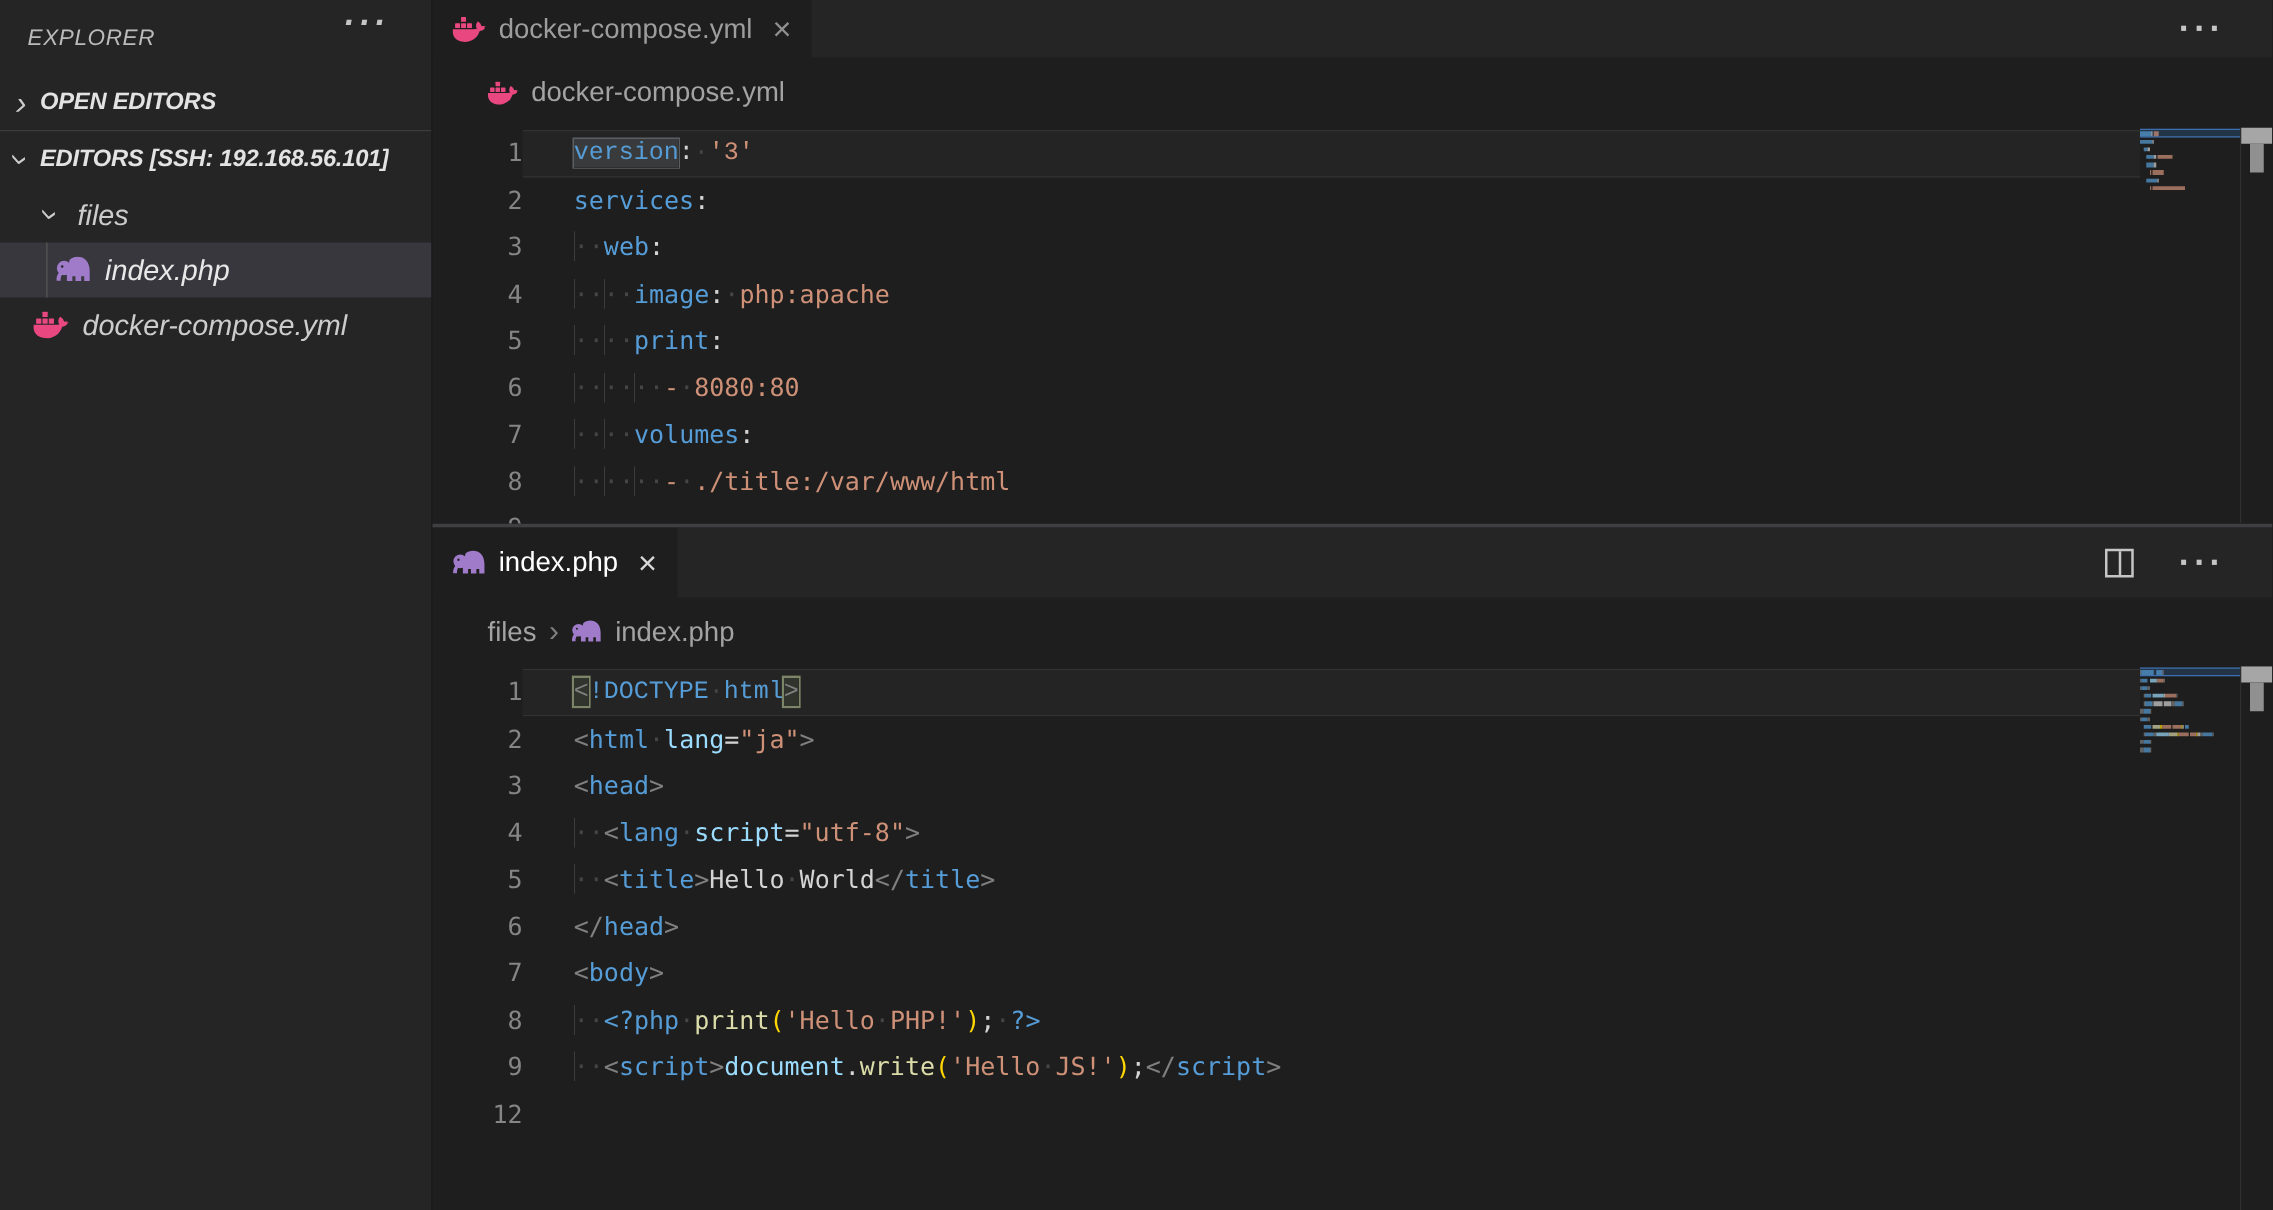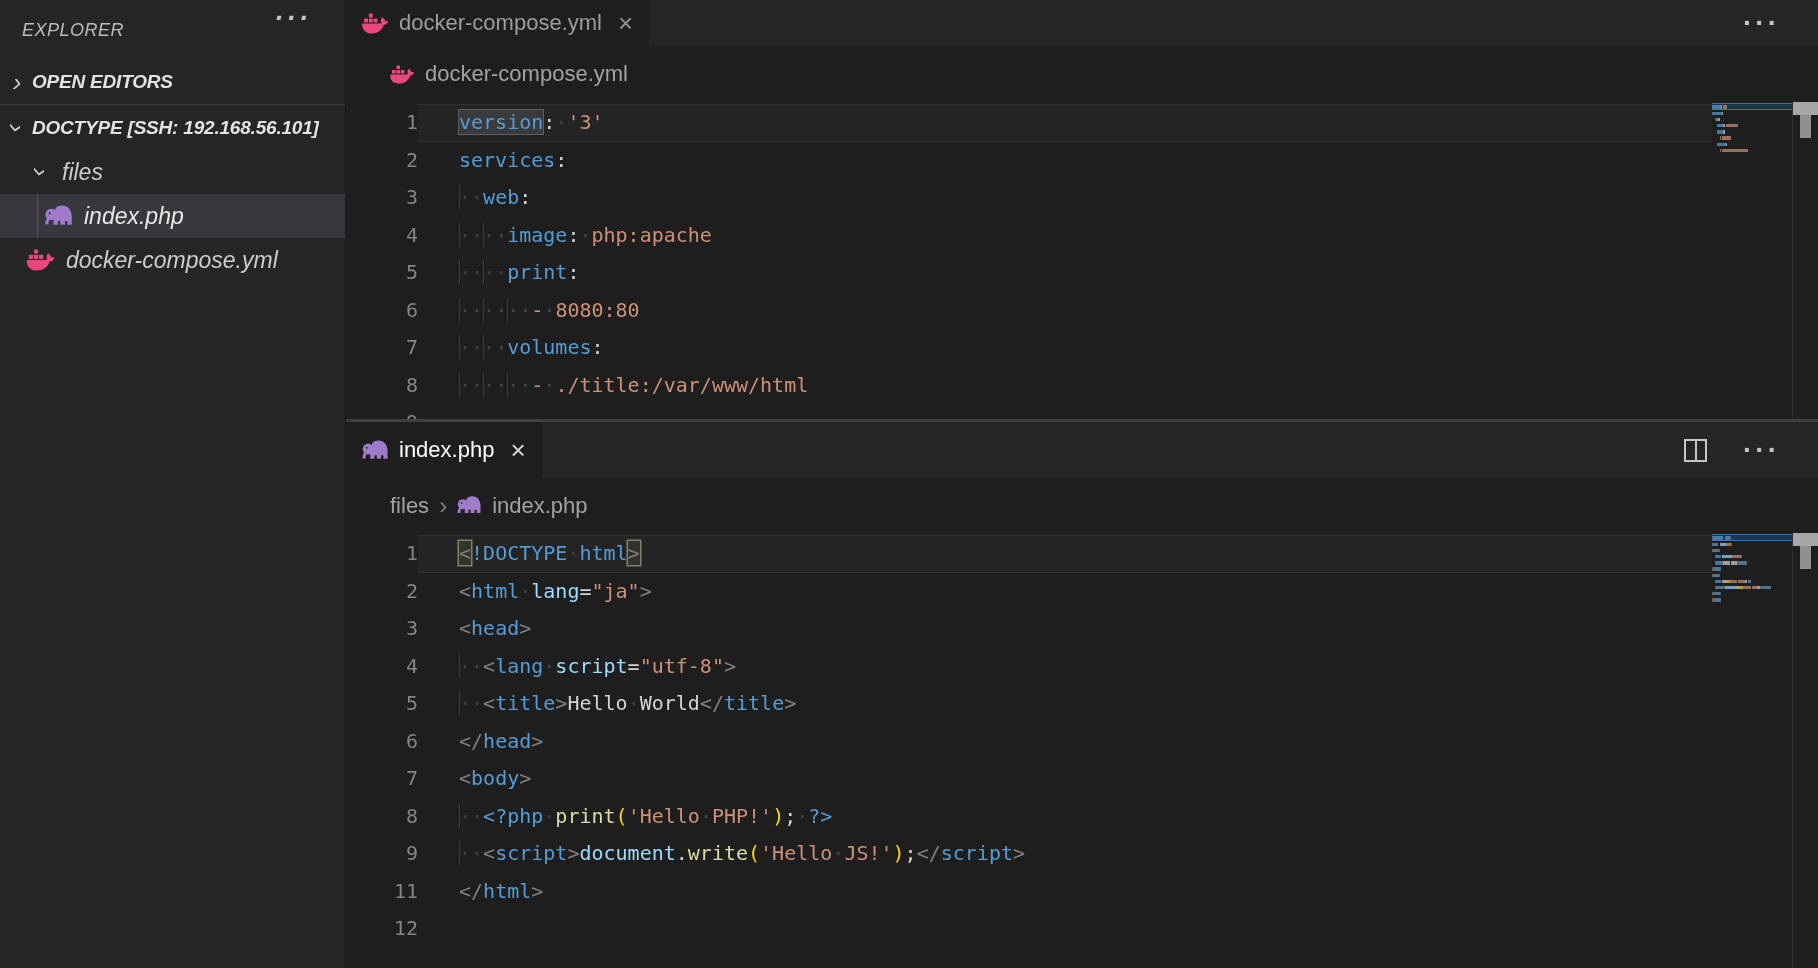--- a/index.html
+++ b/index.html
@@ -59,21 +59,21 @@
   .bc-icon svg { width:100%; height:100%; }
   .bc-sep { color:#7f7f7f; font-size:24px; }
   .bc-label { cursor:pointer; }
 
   
   .code { flex:1; display:flex; overflow:hidden; background:#1e1e1e; }
   .lines { flex:1; overflow:hidden; padding-top:2px; cursor:text; }
   .line { display:flex; height:37.5px; line-height:37.5px; font-family:"DejaVu Sans Mono",monospace; font-size:20px; white-space:pre; }
   .ln { width:72px; text-align:right; color:#858585; flex-shrink:0; }
   .lc { flex:1; padding-left:41px; white-space:pre; }
-  .line.cur .lc { background:#242424; box-shadow:inset 0 1px 0 #323232, inset 0 -1px 0 #323232; }
+  .line.cur .lc { background:#242424; box-shadow:inset 0 1px 0 #323232, inset 0 -1px 0 #323232;font-family:Liberation Mono, monospace; }
   .c-key { color:var(--key); }
   .c-attr { color:var(--attr); }
   .c-str { color:var(--str); }
   .c-fn { color:var(--fn); }
   .c-tagp { color:var(--tagp); }
   .c-txt { color:var(--txt); }
   .c-brk { color:var(--brk); }
   .c-ws { color:var(--ws); }
   .iu { box-shadow:inset 1px 0 0 #3d3d3d; }
   .hl { background:rgba(110,115,120,0.28); box-shadow:0 0 0 1px #5a5e62; }
@@ -96,21 +96,21 @@
     <div class="sb-title">
       <span class="sb-title-label">EXPLORER</span>
       <span class="dots">···</span>
     </div>
     <div class="sb-header">
       <span class="chev">›</span>
       <span class="sb-header-label">OPEN EDITORS</span>
     </div>
     <div class="sb-header ws">
       <span class="chev expanded">›</span>
-      <span class="sb-header-label">DOCTYPE [SSH: 192.168.56.101]</span>
+      <span class="sb-header-label">EDITORS [SSH: 192.168.56.101]</span>
     </div>
     <div class="tree">
         <div class="tree-row" style="padding-left: 30px;">
           <span class="chev expanded">›</span>
           <span class="tlabel">files</span>
         </div>
         <div class="tree-row selected" style="padding-left: 44px;">
           <span class="tguide"></span>
           <span class="fi icon-php">
             <svg viewBox="0 0 26 20" fill="currentColor">
@@ -239,21 +239,20 @@
         <div class="lines">
             <div class="line cur"><div class="ln">1</div><div class="lc"><span class="c-tagp bm">&lt;</span><span class="c-key">!DOCTYPE</span><span class="c-ws">·</span><span class="c-key">html</span><span class="c-tagp bm">&gt;</span></div></div>
             <div class="line"><div class="ln">2</div><div class="lc"><span class="c-tagp">&lt;</span><span class="c-key">html</span><span class="c-ws">·</span><span class="c-attr">lang</span><span class="c-txt">=</span><span class="c-str">"ja"</span><span class="c-tagp">&gt;</span></div></div>
             <div class="line"><div class="ln">3</div><div class="lc"><span class="c-tagp">&lt;</span><span class="c-key">head</span><span class="c-tagp">&gt;</span></div></div>
             <div class="line"><div class="ln">4</div><div class="lc"><span class="c-ws iu">··</span><span class="c-tagp">&lt;</span><span class="c-key">lang</span><span class="c-ws">·</span><span class="c-attr">script</span><span class="c-txt">=</span><span class="c-str">"utf-8"</span><span class="c-tagp">&gt;</span></div></div>
             <div class="line"><div class="ln">5</div><div class="lc"><span class="c-ws iu">··</span><span class="c-tagp">&lt;</span><span class="c-key">title</span><span class="c-tagp">&gt;</span><span class="c-txt">Hello</span><span class="c-ws">·</span><span class="c-txt">World</span><span class="c-tagp">&lt;/</span><span class="c-key">title</span><span class="c-tagp">&gt;</span></div></div>
             <div class="line"><div class="ln">6</div><div class="lc"><span class="c-tagp">&lt;/</span><span class="c-key">head</span><span class="c-tagp">&gt;</span></div></div>
             <div class="line"><div class="ln">7</div><div class="lc"><span class="c-tagp">&lt;</span><span class="c-key">body</span><span class="c-tagp">&gt;</span></div></div>
             <div class="line"><div class="ln">8</div><div class="lc"><span class="c-ws iu">··</span><span class="c-key">&lt;?php</span><span class="c-ws">·</span><span class="c-fn">print</span><span class="c-brk">(</span><span class="c-str">'Hello</span><span class="c-ws">·</span><span class="c-str">PHP!'</span><span class="c-brk">)</span><span class="c-txt">;</span><span class="c-ws">·</span><span class="c-key">?&gt;</span></div></div>
             <div class="line"><div class="ln">9</div><div class="lc"><span class="c-ws iu">··</span><span class="c-tagp">&lt;</span><span class="c-key">script</span><span class="c-tagp">&gt;</span><span class="c-attr">document</span><span class="c-txt">.</span><span class="c-fn">write</span><span class="c-brk">(</span><span class="c-str">'Hello</span><span class="c-ws">·</span><span class="c-str">JS!'</span><span class="c-brk">)</span><span class="c-txt">;</span><span class="c-tagp">&lt;/</span><span class="c-key">script</span><span class="c-tagp">&gt;</span></div></div>
-            <div class="line"><div class="ln">11</div><div class="lc"><span class="c-tagp">&lt;/</span><span class="c-key">html</span><span class="c-tagp">&gt;</span></div></div>
             <div class="line"><div class="ln">12</div><div class="lc"></div></div>
           </div>
         <div class="minimap">
             <div class="mm-cur"></div>
             <div class="mm-line"><span class="mm-tok" style="width: 1.25px; background: rgb(128, 128, 128);"></span><span class="mm-tok" style="width: 10px; background: rgb(86, 156, 214);"></span><span class="mm-tok" style="width: 1.25px;"></span><span class="mm-tok" style="width: 5px; background: rgb(86, 156, 214);"></span><span class="mm-tok" style="width: 1.25px; background: rgb(128, 128, 128);"></span></div>
             <div class="mm-line"><span class="mm-tok" style="width: 1.25px; background: rgb(128, 128, 128);"></span><span class="mm-tok" style="width: 5px; background: rgb(86, 156, 214);"></span><span class="mm-tok" style="width: 1.25px;"></span><span class="mm-tok" style="width: 5px; background: rgb(156, 220, 254);"></span><span class="mm-tok" style="width: 1.25px; background: rgb(212, 212, 212);"></span><span class="mm-tok" style="width: 5px; background: rgb(206, 145, 120);"></span><span class="mm-tok" style="width: 1.25px; background: rgb(128, 128, 128);"></span></div>
             <div class="mm-line"><span class="mm-tok" style="width: 1.25px; background: rgb(128, 128, 128);"></span><span class="mm-tok" style="width: 5px; background: rgb(86, 156, 214);"></span><span class="mm-tok" style="width: 1.25px; background: rgb(128, 128, 128);"></span></div>
             <div class="mm-line"><span class="mm-tok" style="width: 2.5px;"></span><span class="mm-tok" style="width: 1.25px; background: rgb(128, 128, 128);"></span><span class="mm-tok" style="width: 5px; background: rgb(86, 156, 214);"></span><span class="mm-tok" style="width: 1.25px;"></span><span class="mm-tok" style="width: 8.75px; background: rgb(156, 220, 254);"></span><span class="mm-tok" style="width: 1.25px; background: rgb(212, 212, 212);"></span><span class="mm-tok" style="width: 8.75px; background: rgb(206, 145, 120);"></span><span class="mm-tok" style="width: 1.25px; background: rgb(128, 128, 128);"></span></div>
             <div class="mm-line"><span class="mm-tok" style="width: 2.5px;"></span><span class="mm-tok" style="width: 1.25px; background: rgb(128, 128, 128);"></span><span class="mm-tok" style="width: 6.25px; background: rgb(86, 156, 214);"></span><span class="mm-tok" style="width: 1.25px; background: rgb(128, 128, 128);"></span><span class="mm-tok" style="width: 6.25px; background: rgb(212, 212, 212);"></span><span class="mm-tok" style="width: 1.25px;"></span><span class="mm-tok" style="width: 6.25px; background: rgb(212, 212, 212);"></span><span class="mm-tok" style="width: 2.5px; background: rgb(128, 128, 128);"></span><span class="mm-tok" style="width: 6.25px; background: rgb(86, 156, 214);"></span><span class="mm-tok" style="width: 1.25px; background: rgb(128, 128, 128);"></span></div>
             <div class="mm-line"><span class="mm-tok" style="width: 2.5px; background: rgb(128, 128, 128);"></span><span class="mm-tok" style="width: 5px; background: rgb(86, 156, 214);"></span><span class="mm-tok" style="width: 1.25px; background: rgb(128, 128, 128);"></span></div>

